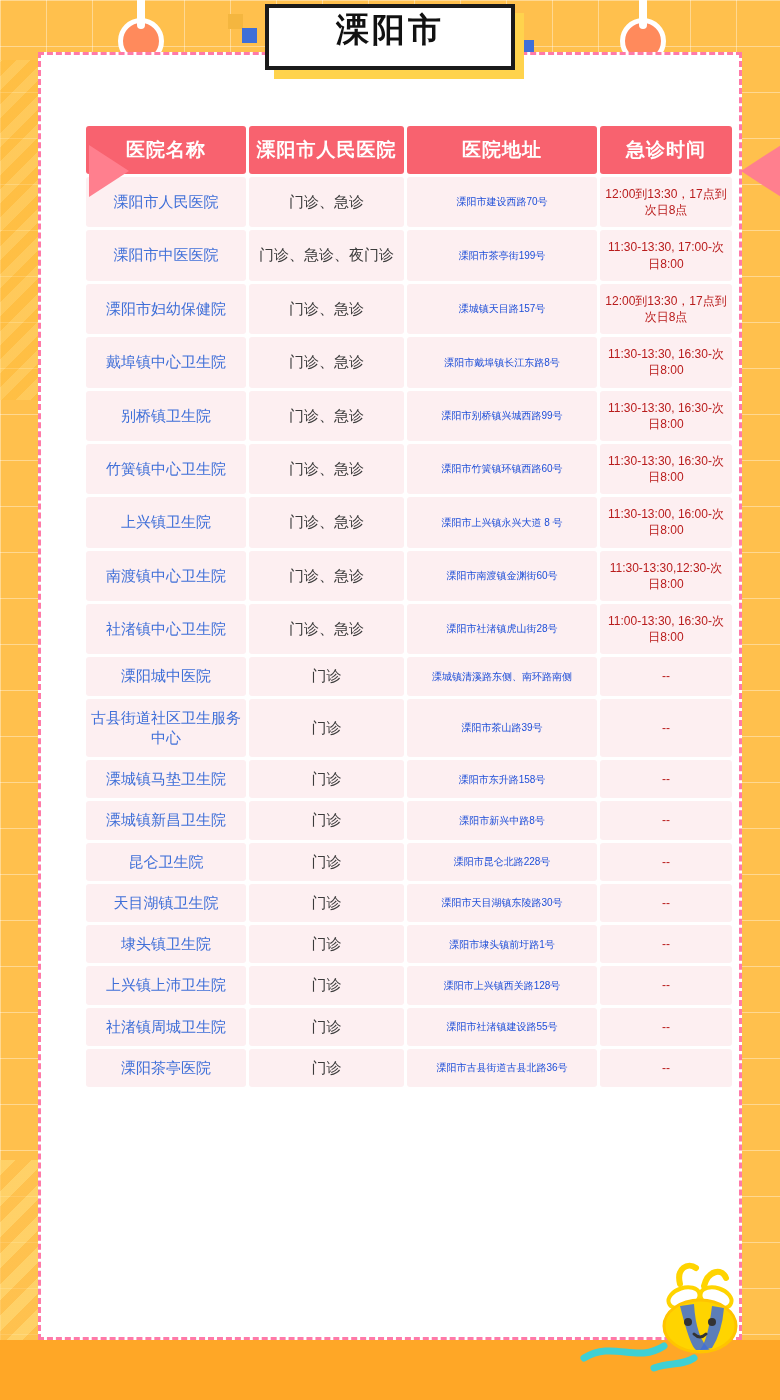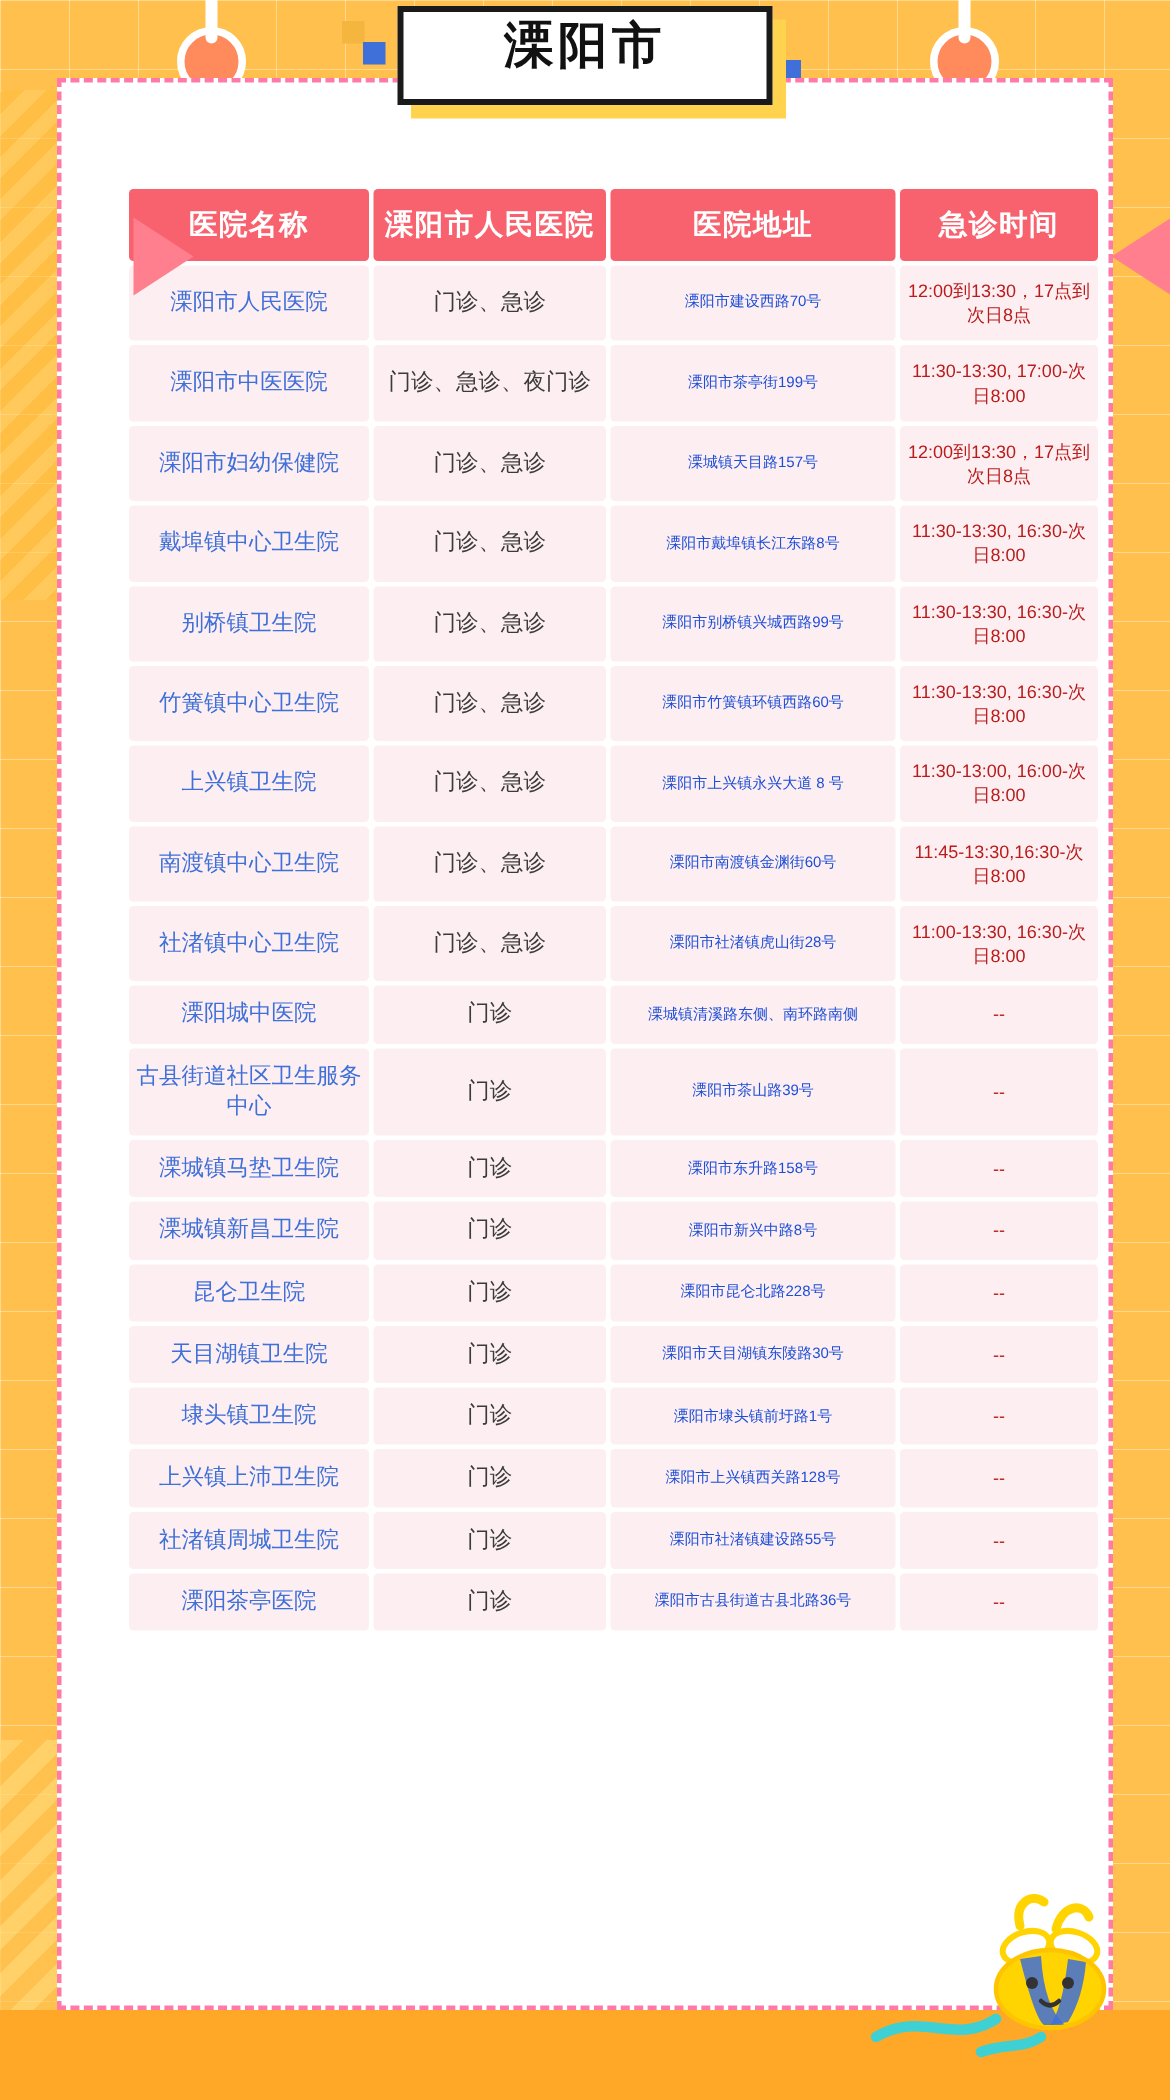--- a/index.html
+++ b/index.html
@@ -299,21 +299,21 @@
           <tr>
             <td class="c-name">上兴镇卫生院</td>
             <td class="c-dept">门诊、急诊</td>
             <td class="c-addr">溧阳市上兴镇永兴大道 8 号</td>
             <td class="c-time">11:30-13:00, 16:00-次日8:00</td>
           </tr>
           <tr>
             <td class="c-name">南渡镇中心卫生院</td>
             <td class="c-dept">门诊、急诊</td>
             <td class="c-addr">溧阳市南渡镇金渊街60号</td>
-            <td class="c-time">11:45-13:30,16:30-次日8:00</td>
+            <td class="c-time">11:30-13:30,12:30-次日8:00</td>
           </tr>
           <tr>
             <td class="c-name">社渚镇中心卫生院</td>
             <td class="c-dept">门诊、急诊</td>
             <td class="c-addr">溧阳市社渚镇虎山街28号</td>
             <td class="c-time">11:00-13:30, 16:30-次日8:00</td>
           </tr>
           <tr>
             <td class="c-name">溧阳城中医院</td>
             <td class="c-dept">门诊</td>

